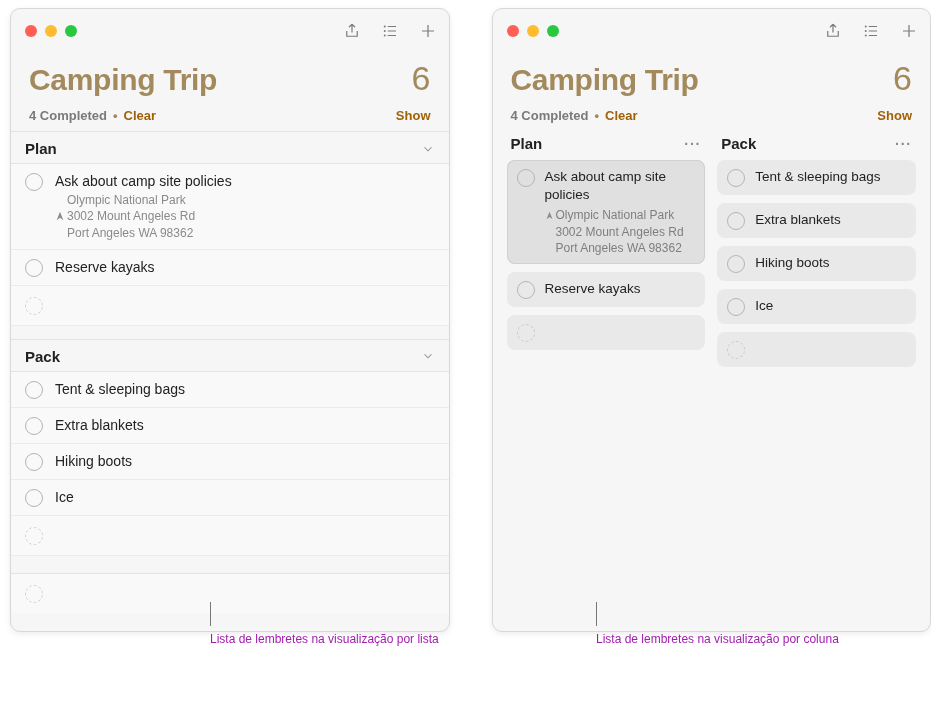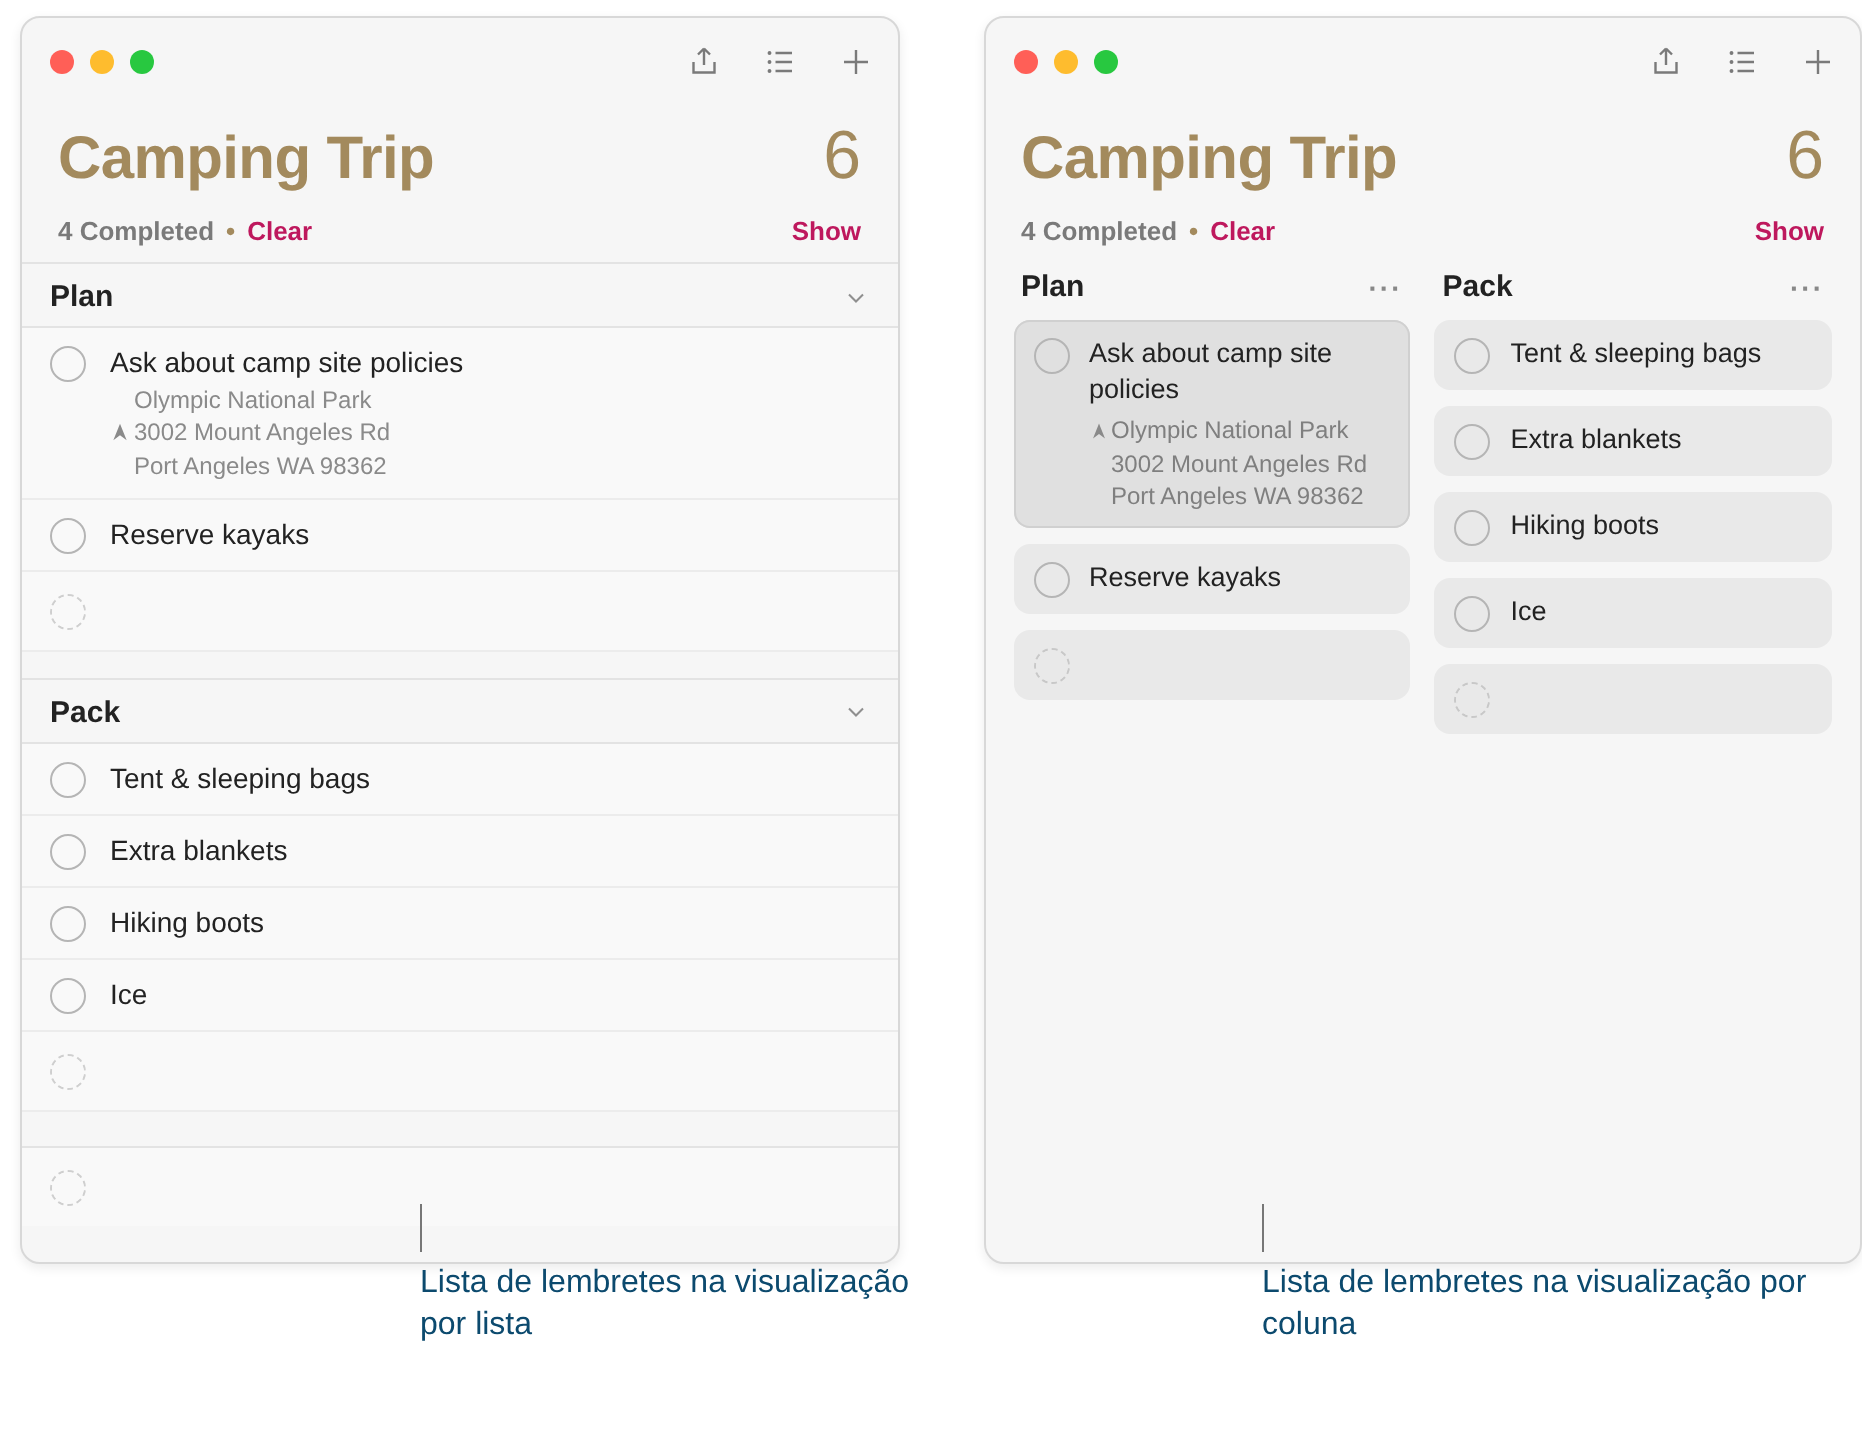--- a/index.html
+++ b/index.html
@@ -47,21 +47,21 @@
     font-size: 30px; font-weight: 700; color: #a38a5d; letter-spacing: -0.3px;
   }
   .list-count {
     font-size: 34px; font-weight: 400; color: #a38a5d;
   }
   .subhead {
     display: flex; justify-content: space-between; align-items: center;
     padding: 8px 18px 8px 18px;
     font-size: 13px; color: #7a7a7a; font-weight: bold;
   }
-  .subhead .link { color: #be185d; cursor: pointer; }
+  .subhead .link { color: #a16207; cursor: pointer; }
   .subhead .left { display: flex; gap: 4px; align-items: center; }
   .dot-sep { color: #a38a5d; margin: 0 2px; }
 
   
   .sections { border-top: 1px solid #e3e3e3; overflow-y: auto; flex: 1; }
   .section-hdr {
     background: #f6f6f6;
     padding: 8px 14px 6px 14px;
     display: flex; justify-content: space-between; align-items: center;
     font-size: 15px; font-weight: 700; color: #222;
@@ -103,21 +103,21 @@
     display:flex; gap:10px; align-items:flex-start;
     font-size:13.5px; color:#222;
   }
   .card.selected { background:#e0e0e0; box-shadow: inset 0 0 0 1px #d0d0d0; }
   .card .body { flex:1; min-width:0; line-height:1.35; }
   .card .sub { font-size:12px; color:#7f7f7f; margin-top:3px; }
   .card.empty .circle { border:1.5px dashed #c8c8c8; }
 
   
   .captions { position:absolute; top: 632px; left:0; width:931px; }
-  .cap { position:absolute; font-size:16px; color:#0c4a6e; line-height:1.3; }
+  .cap { position:absolute; font-size:12px; color:#a21caf; line-height:1.3; }
   .cap .tick { position:absolute; width:1px; height:24px; background:#777; top:-30px; left:0; }
 </style>
 </head>
 <body>
 
 <div class="stage">
 
   <div class="window" style="margin-left:10px; margin-top:8px;">
     <div class="titlebar">
       <div class="traffic">
@@ -329,17 +329,17 @@
     </div>
   </div>
 
 </div>
 
 <div class="captions">
   <div class="cap" style="left:210px; width:260px;">
     <div class="tick"></div>
     <span>Lista de lembretes na visualização por lista</span>
   </div>
-  <div class="cap" style="left:631px; width:280px;">
+  <div class="cap" style="left:596px; width:280px;">
     <div class="tick"></div>
     <span>Lista de lembretes na visualização por coluna</span>
   </div>
 </div>
 
 </body></html>

